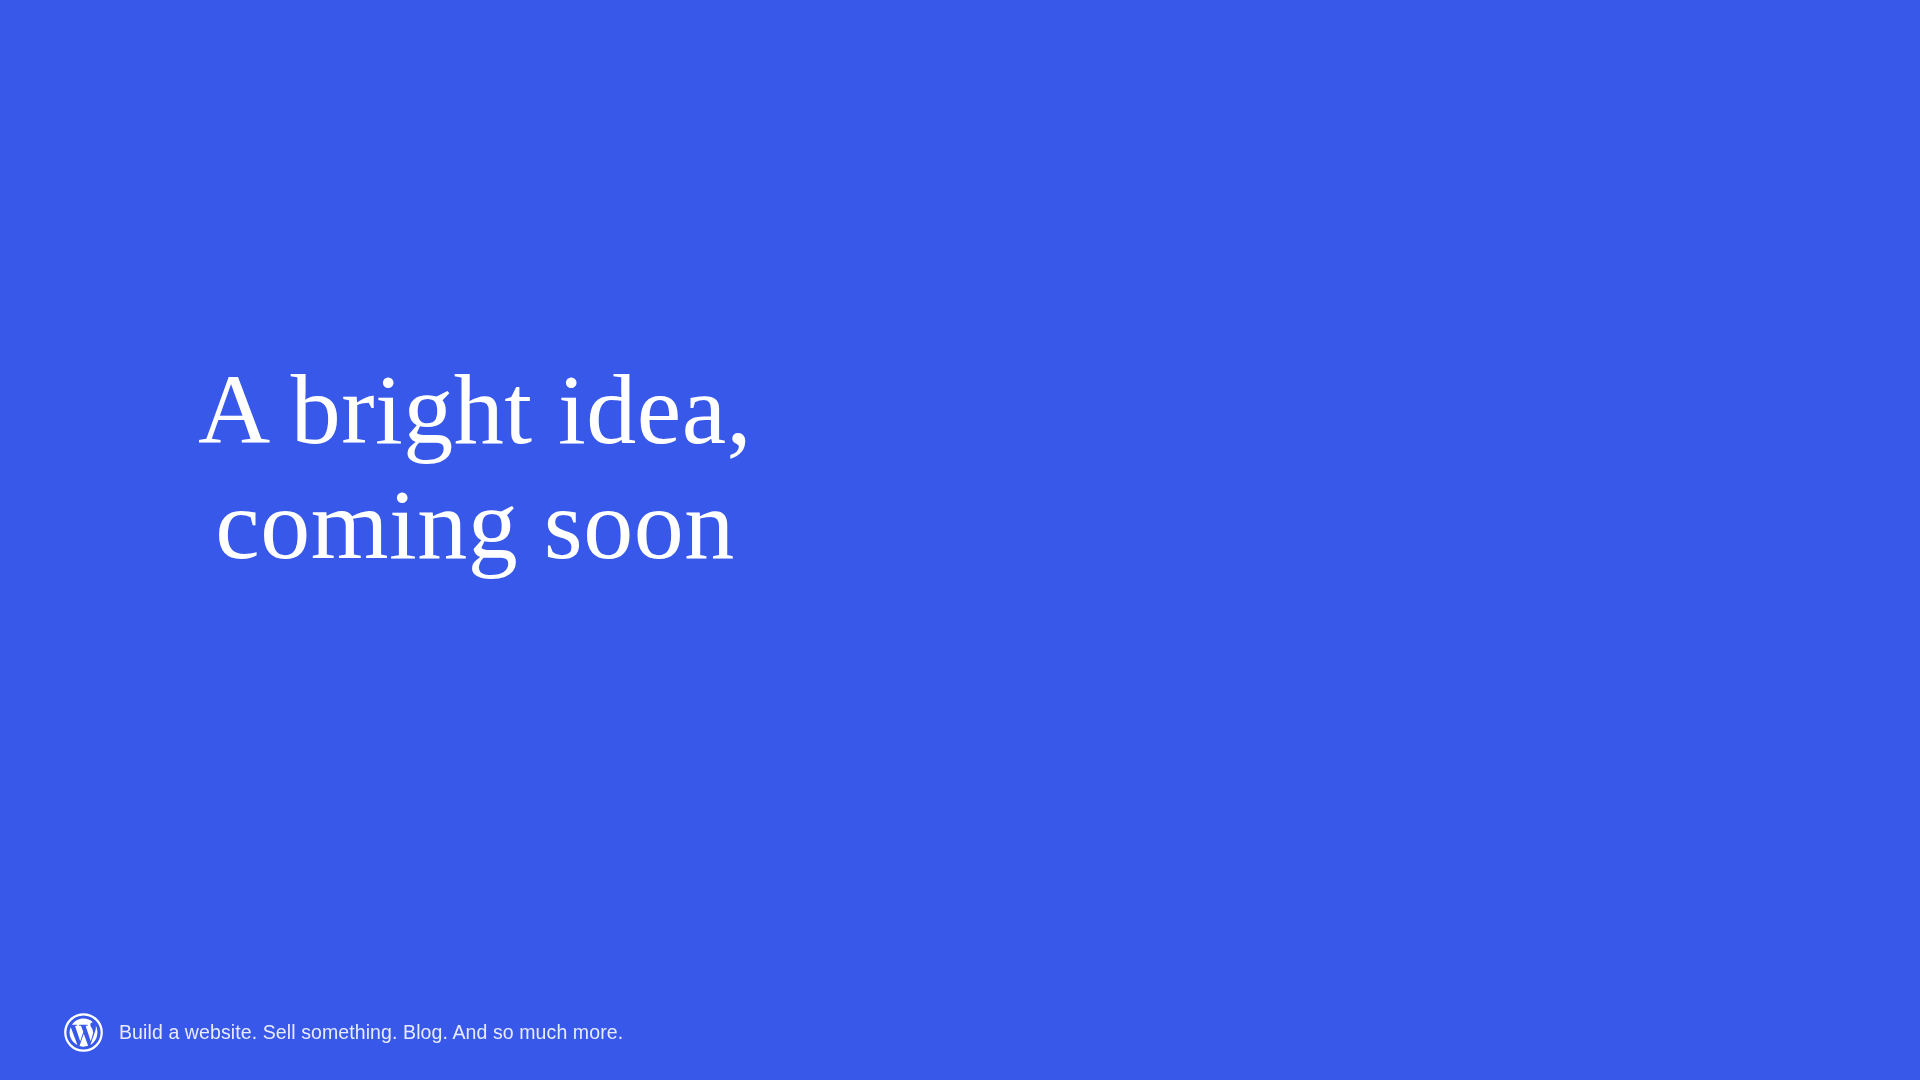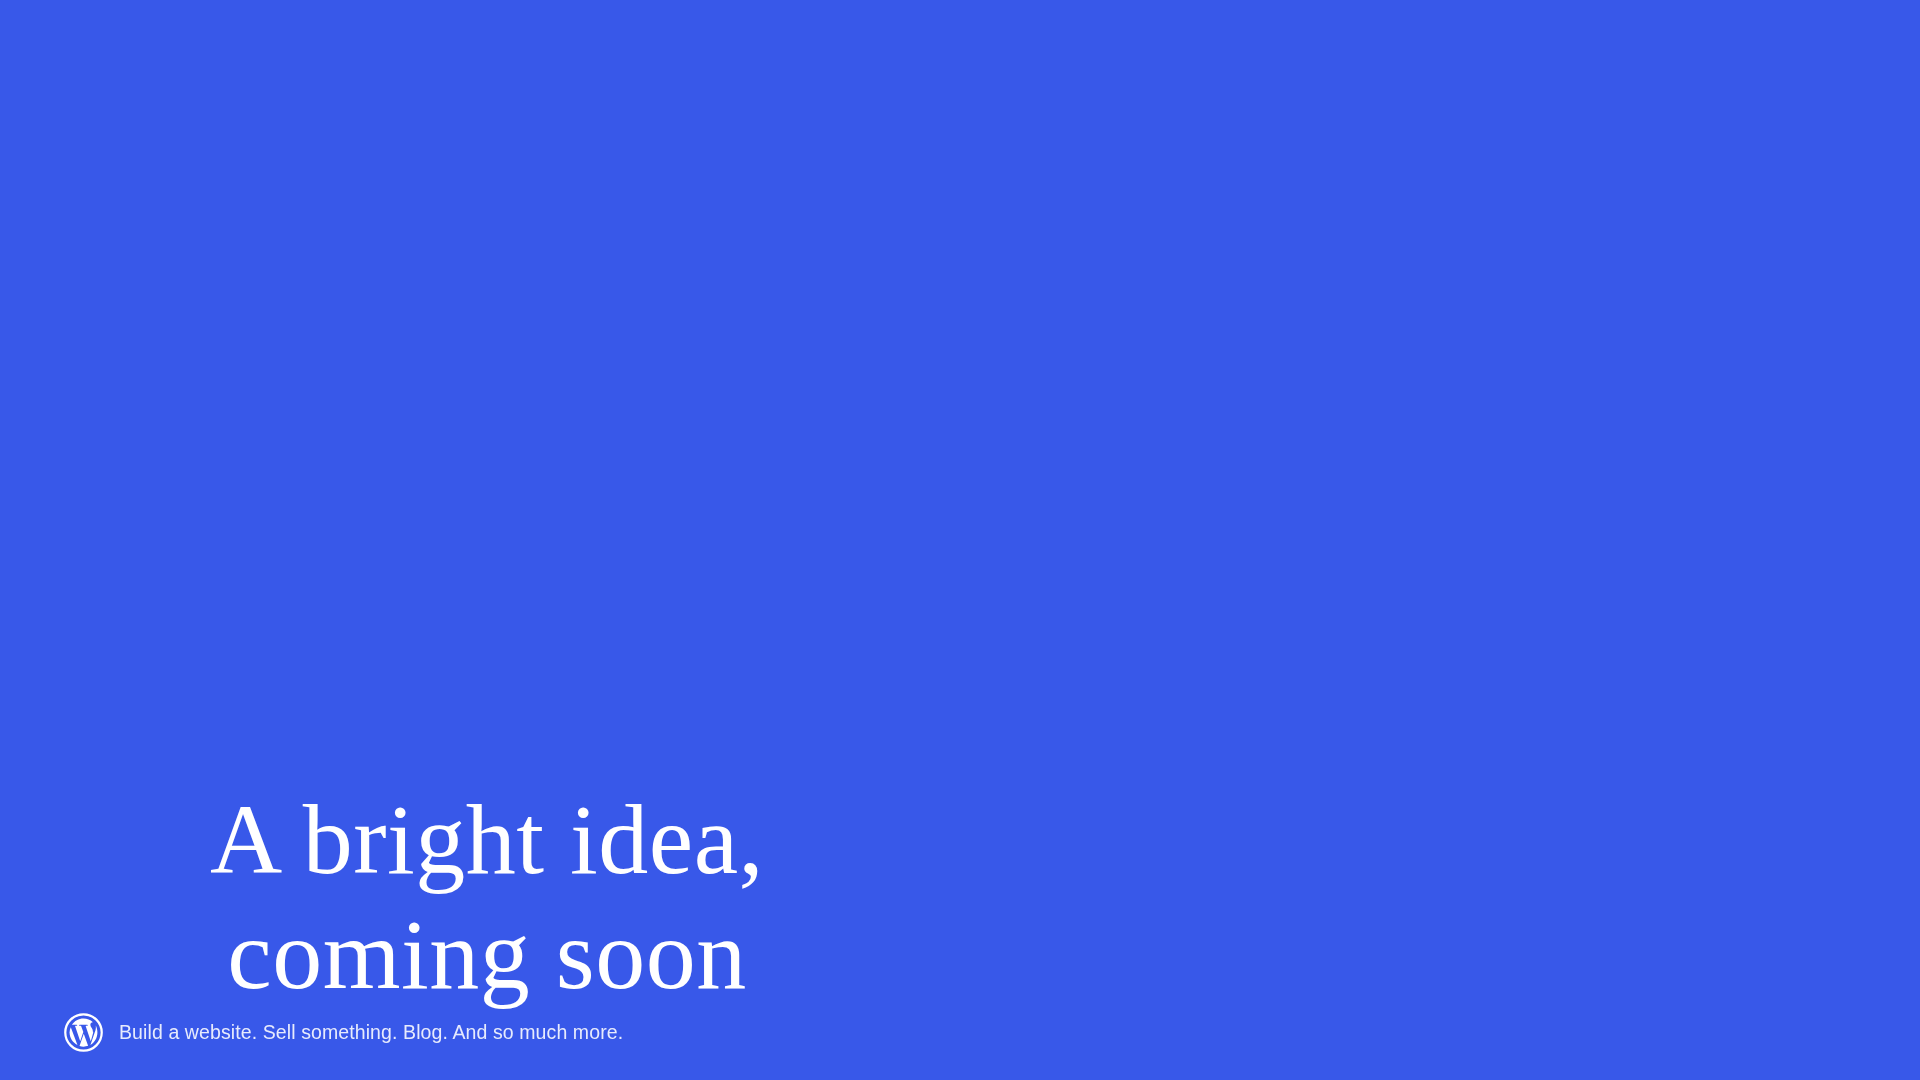--- a/index.html
+++ b/index.html
@@ -23,23 +23,22 @@
   }
 
   
   .hero {
     position: absolute;
     left: 0;
     top: 0;
     width: 940px;
     height: 1012px;
     display: flex;
-    align-items: flex-end;
+    align-items: center;
     justify-content: center;
-    padding-left: 12px;
   }
   .hero-inner {
     width: 700px;
     margin-top: -78px;
     margin-left: 10px;
     text-align: center;
   }
   .hero-title {
     font-family: "Liberation Serif", "DejaVu Serif", serif;
     font-weight: 400;

